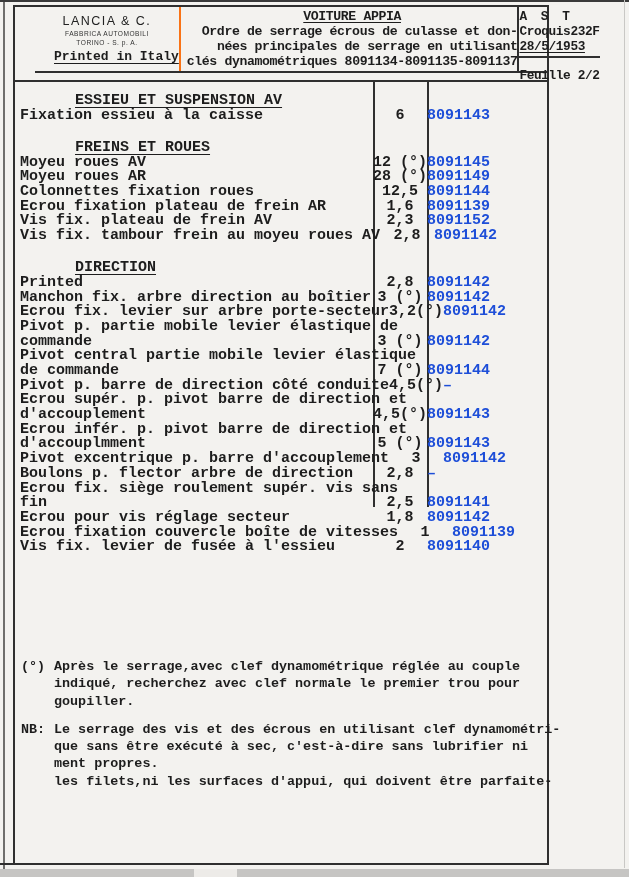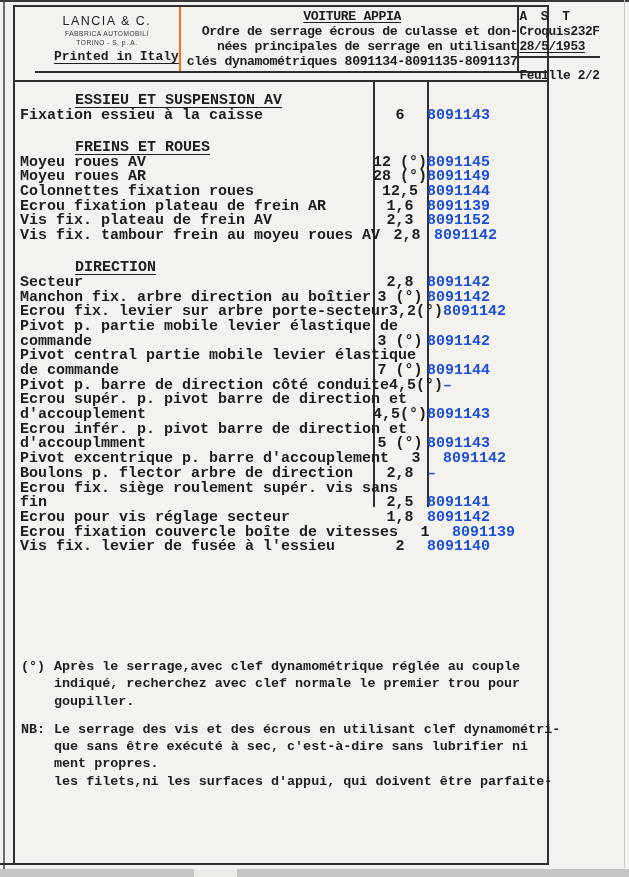--- a/index.html
+++ b/index.html
@@ -143,21 +143,21 @@
       <div class="tline">
         <span class="cell-desc">Vis fix. tambour frein au moyeu roues AV</span>
         <span class="cell-val">2,8</span>
         <span class="cell-ref">8091142</span>
       </div>
       <div class="tspacer"></div>
       <div class="tline">
         <span class="sec-title">DIRECTION</span>
       </div>
       <div class="tline">
-        <span class="cell-desc">Secteur</span>
+        <span class="cell-desc">Printed</span>
         <span class="cell-val">2,8</span>
         <span class="cell-ref">8091142</span>
       </div>
       <div class="tline">
         <span class="cell-desc">Manchon fix. arbre direction au boîtier</span>
         <span class="cell-val">3 (°)</span>
         <span class="cell-ref">8091142</span>
       </div>
       <div class="tline">
         <span class="cell-desc">Ecrou fix. levier sur arbre porte-secteur</span>

